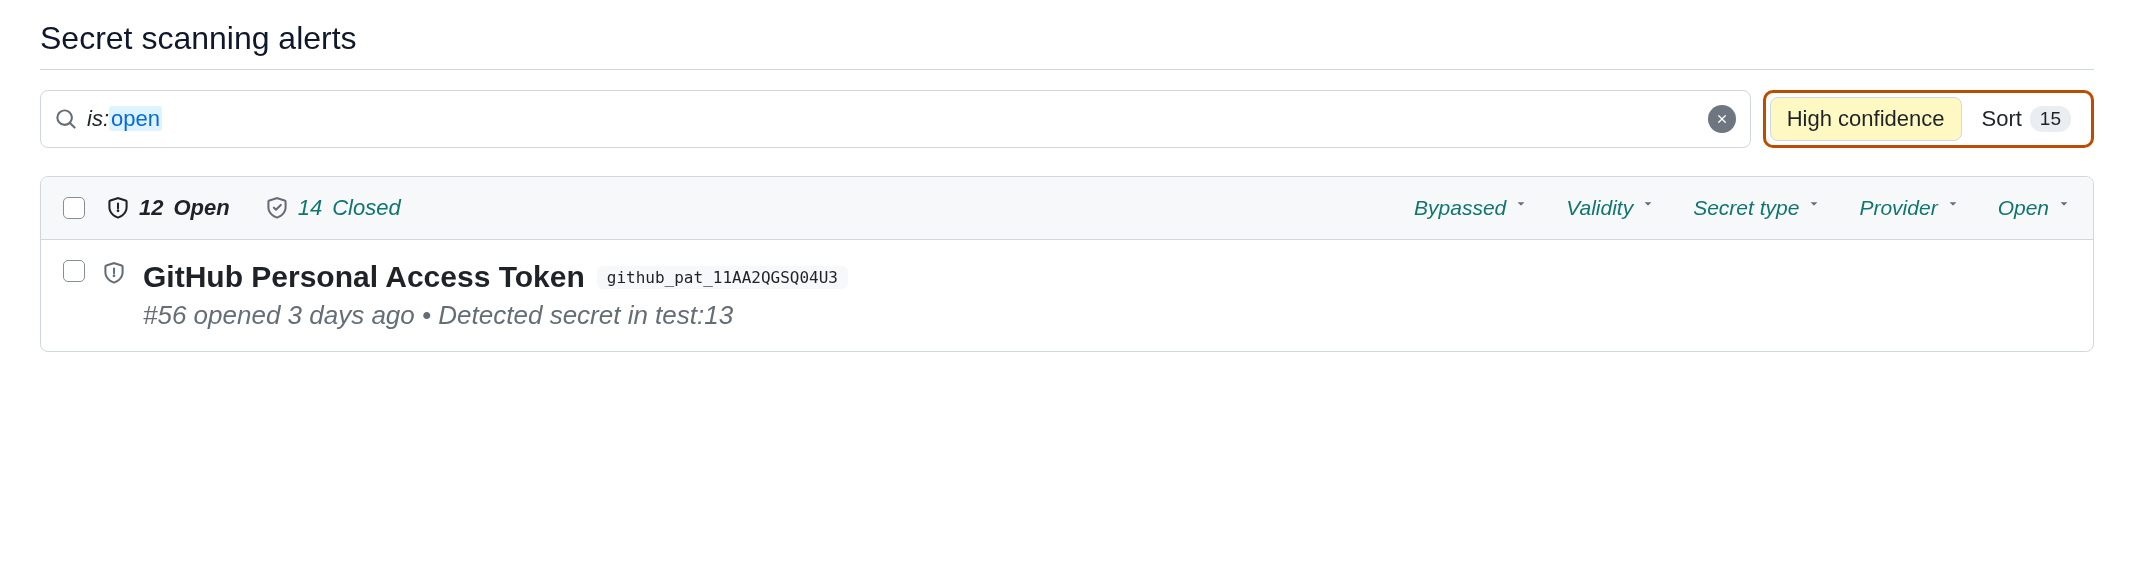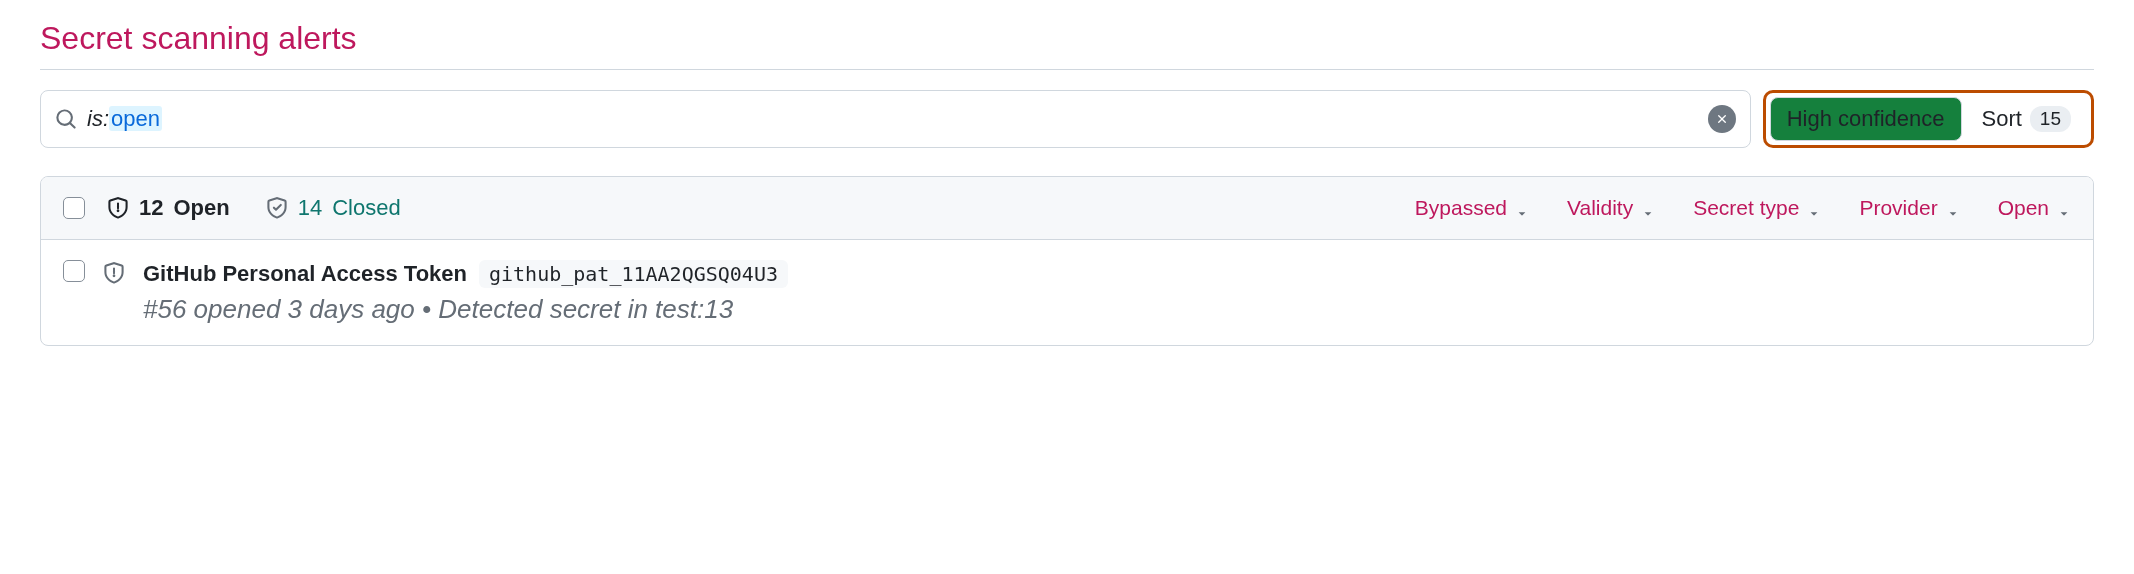--- a/index.html
+++ b/index.html
@@ -6,21 +6,21 @@
     body {
       font-family: -apple-system, BlinkMacSystemFont, "Segoe UI", Helvetica, Arial, sans-serif;
       background: #ffffff;
       color: #1f2328;
       padding: 20px 40px;
       font-size: 20px;
     }
     .page-title {
       font-size: 32px;
       font-weight: 400;
-      color: #be185d;
+      color: #0f172a;
       margin-bottom: 20px;
       padding-bottom: 12px;
       border-bottom: 1px solid #d0d7de;
     }
     .search-row {
       display: flex;
       align-items: stretch;
       gap: 12px;
       margin-bottom: 28px;
     }
@@ -68,21 +68,21 @@
       display: flex;
       align-items: center;
       gap: 8px;
       padding: 8px 16px;
       border-radius: 8px;
       font-size: 22px;
       cursor: pointer;
       color: #1f2328;
     }
     .seg-btn.active {
-      background: #15803d;
+      background: #fef9c3;
       border: 1px solid #d0d7de;
       font-weight: 400;
     }
     .seg-badge {
       background: #eaeef2;
       color: #1f2328;
       border-radius: 12px;
       padding: 2px 10px;
       font-size: 19px;
     }
@@ -91,20 +91,21 @@
       border-radius: 8px;
       overflow: hidden;
     }
     .list-header {
       display: flex;
       align-items: center;
       padding: 18px 22px;
       background: #f6f8fa;
       border-bottom: 1px solid #d0d7de;
       gap: 22px;
+      font-style: italic;
     }
     .chk {
       width: 22px; height: 22px;
       border: 1.5px solid #868f99;
       border-radius: 5px;
       cursor: pointer;
       flex-shrink: 0;
       background: #ffffff;
     }
     .state-tabs {
@@ -124,47 +125,47 @@
       color: #1f2328;
       font-weight: 600;
     }
     .spacer { flex: 1; }
     .filters {
       display: flex;
       gap: 38px;
     }
     .filter-item {
       display: flex;
-      align-items: flex-end;
+      align-items: flex-start;
       gap: 8px;
       font-size: 21px;
-      color: #be185d;
+      color: #0f766e;
       cursor: pointer;
     }
     .alert-row {
       display: flex;
       align-items: flex-start;
       padding: 20px 22px;
       gap: 18px;
     }
     .alert-main { flex: 1; }
     .alert-title-line {
       display: flex;
       align-items: center;
       gap: 12px;
       margin-bottom: 6px;
     }
     .alert-title {
-      font-size: 22px;
+      font-size: 30px;
       font-weight: 600;
       color: #1f2328;
     }
     .alert-token {
       font-family: ui-monospace, SFMono-Regular, Menlo, Consolas, monospace;
-      font-size: 20px;
+      font-size: 16px;
       background: #f6f8fa;
       color: #1f2328;
       padding: 2px 10px;
       border-radius: 6px;
     }
     .alert-meta {
       font-size: 26px;
       color: #656d76;
       font-style: italic;
     }

